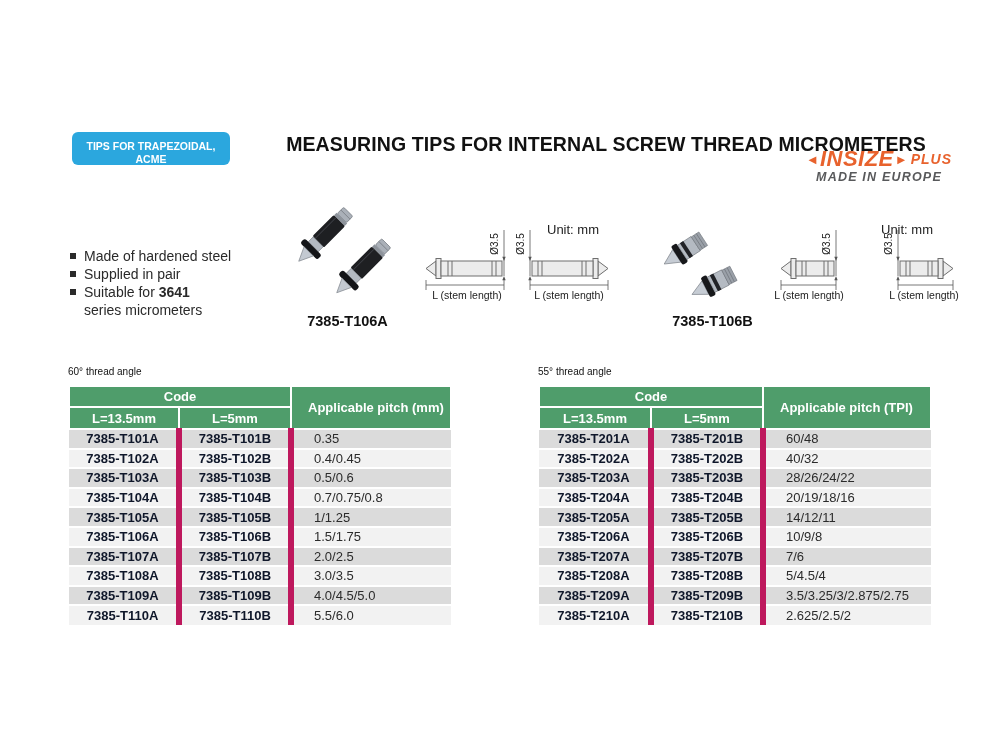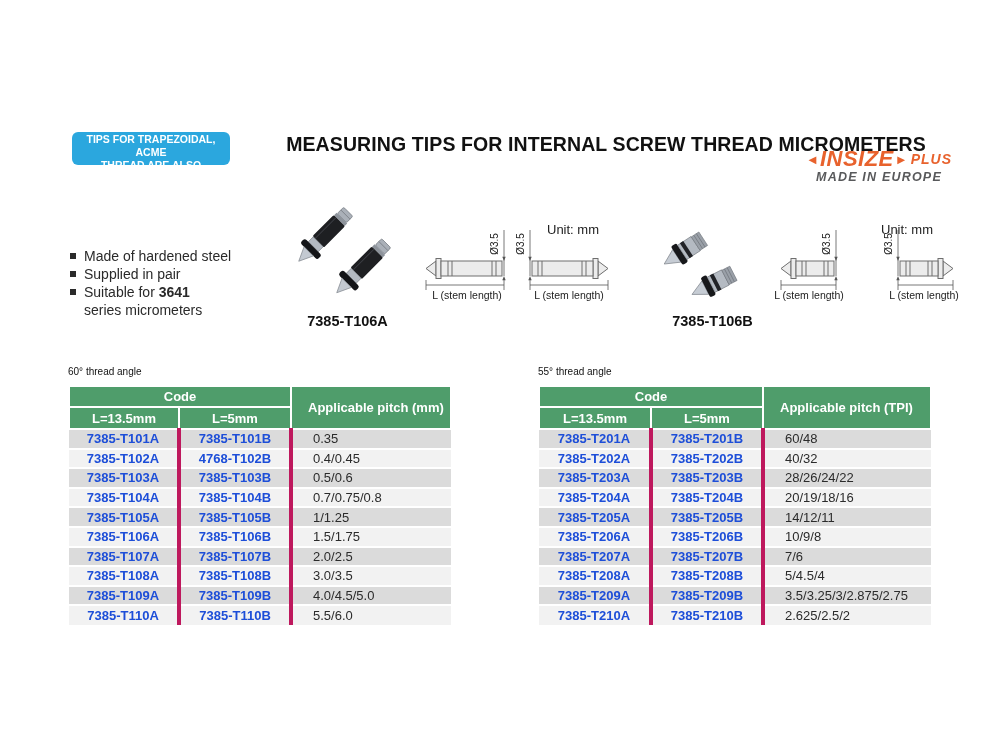--- a/index.html
+++ b/index.html
@@ -5,21 +5,21 @@
   html,body{margin:0;padding:0;}
   body{
     position:relative;width:1000px;height:736px;background:#ffffff;
     font-family:"Liberation Sans",sans-serif;color:#1c1c1c;overflow:hidden;
   }
   .abs{position:absolute;}
   
   .badge{
     left:72px;top:132px;width:158px;height:33px;border-radius:6px;
     background:var(--accent-blue,#2BA7DE);color:#fff;font-size:10.5px;font-weight:bold;
-    text-align:center;line-height:13px;padding-top:1px;box-sizing:border-box;
+    text-align:center;line-height:13px;padding-top:8px;box-sizing:border-box;
   }
   
   .page-title{
     left:276px;top:133px;width:660px;text-align:center;white-space:nowrap;
     font-size:19.5px;font-weight:bold;letter-spacing:0.1px;color:#111;
   }
   
   .brand{left:803px;top:149px;width:152px;text-align:center;}
   .brand .line1{white-space:nowrap;color:var(--brand-orange,#E8622D);font-style:italic;font-weight:bold;display:flex;align-items:center;justify-content:center;}
   .brand .arrow{font-size:13px;font-style:normal;line-height:1;}
@@ -47,23 +47,23 @@
   table.spec th{
     background:var(--header-green,#4F9D6B);color:#fff;font-size:13px;font-weight:bold;
     border:2px solid #fff;padding:0;
   }
   table.spec thead tr.r1{height:21px;}
   table.spec thead tr.r2{height:22px;}
   table.spec th.pitch{text-align:left;padding-left:16px;}
   table.spec tbody tr{height:19.6px;}
   table.spec tbody tr.dark{background:var(--row-dark,#DBDBDB);}
   table.spec tbody tr.light{background:var(--row-light,#F2F2F2);}
-  table.spec tbody td{font-size:13px;border-top:2px solid #fff;border-left:4px solid #be185d;padding:0;}
+  table.spec tbody td{font-size:13px;border-top:2px solid #fff;border-left:6px solid #be185d;padding:0;}
   table.spec tbody td:first-child{border-left:0;}
-  table.spec tbody td.c0,table.spec tbody td.c1{font-weight:bold;text-align:center;color:#1d4ed8;}
+  table.spec tbody td.c0,table.spec tbody td.c1{font-weight:bold;text-align:center;color:#0f172a;}
   table.spec tbody td.c2{padding-left:20px;color:#2b2b2b;font-weight:normal;}
 </style>
 </head>
 <body>
 
 <div class="abs badge">
   <div>TIPS FOR TRAPEZOIDAL, ACME</div>
   <div>THREAD ARE ALSO AVAILABLE</div>
 </div>
 
@@ -237,21 +237,21 @@
     </tr>
   </thead>
   <tbody>
       <tr class="dark">
         <td class="c0">7385-T101A</td>
         <td class="c1">7385-T101B</td>
         <td class="c2">0.35</td>
       </tr>
       <tr class="light">
         <td class="c0">7385-T102A</td>
-        <td class="c1">4768-T102B</td>
+        <td class="c1">7385-T102B</td>
         <td class="c2">0.4/0.45</td>
       </tr>
       <tr class="dark">
         <td class="c0">7385-T103A</td>
         <td class="c1">7385-T103B</td>
         <td class="c2">0.5/0.6</td>
       </tr>
       <tr class="light">
         <td class="c0">7385-T104A</td>
         <td class="c1">7385-T104B</td>

